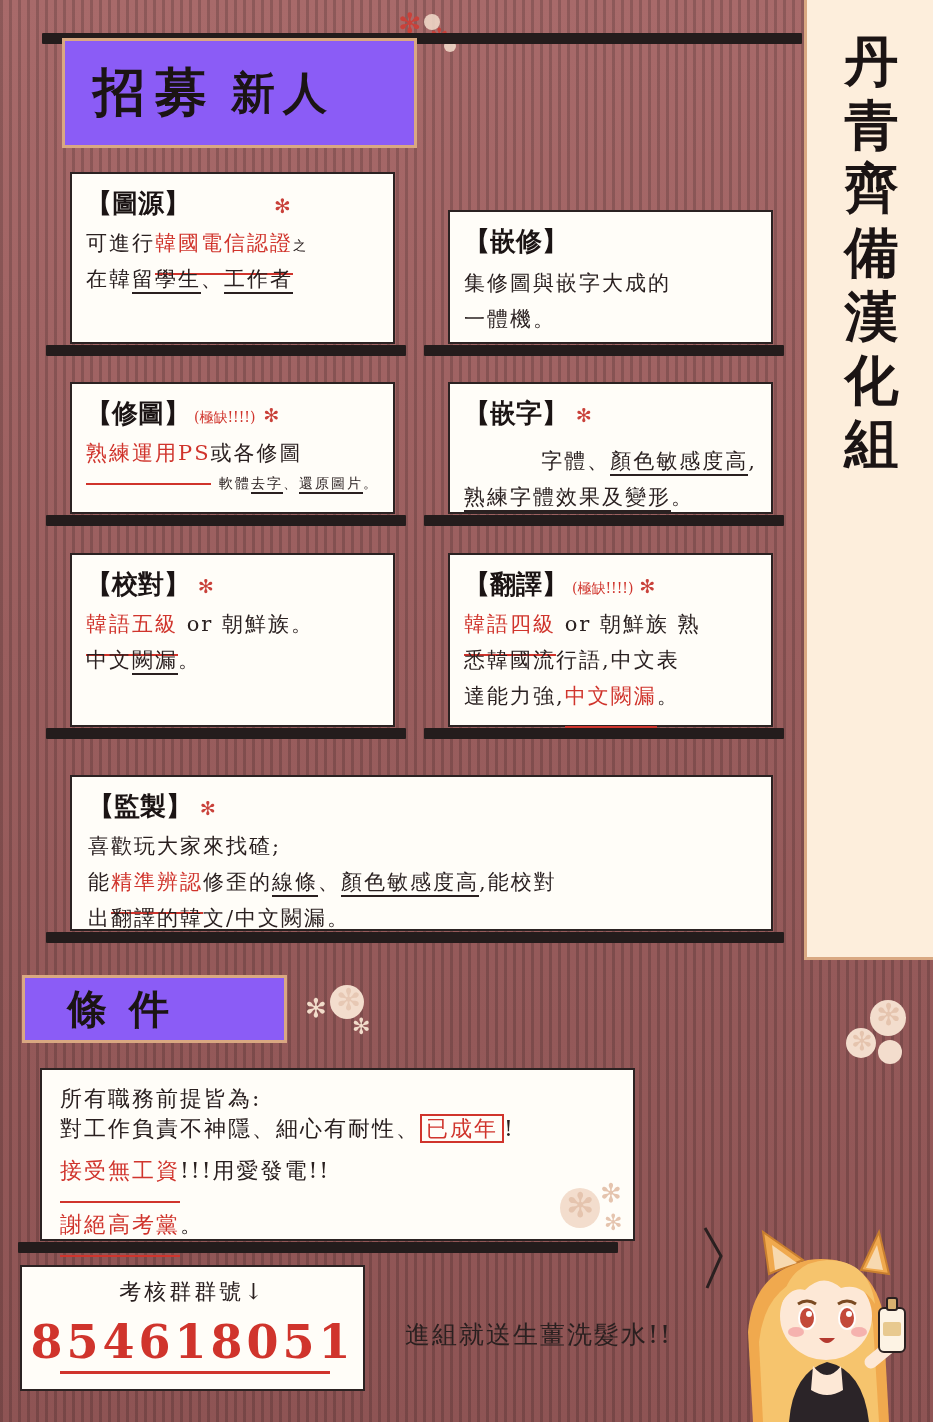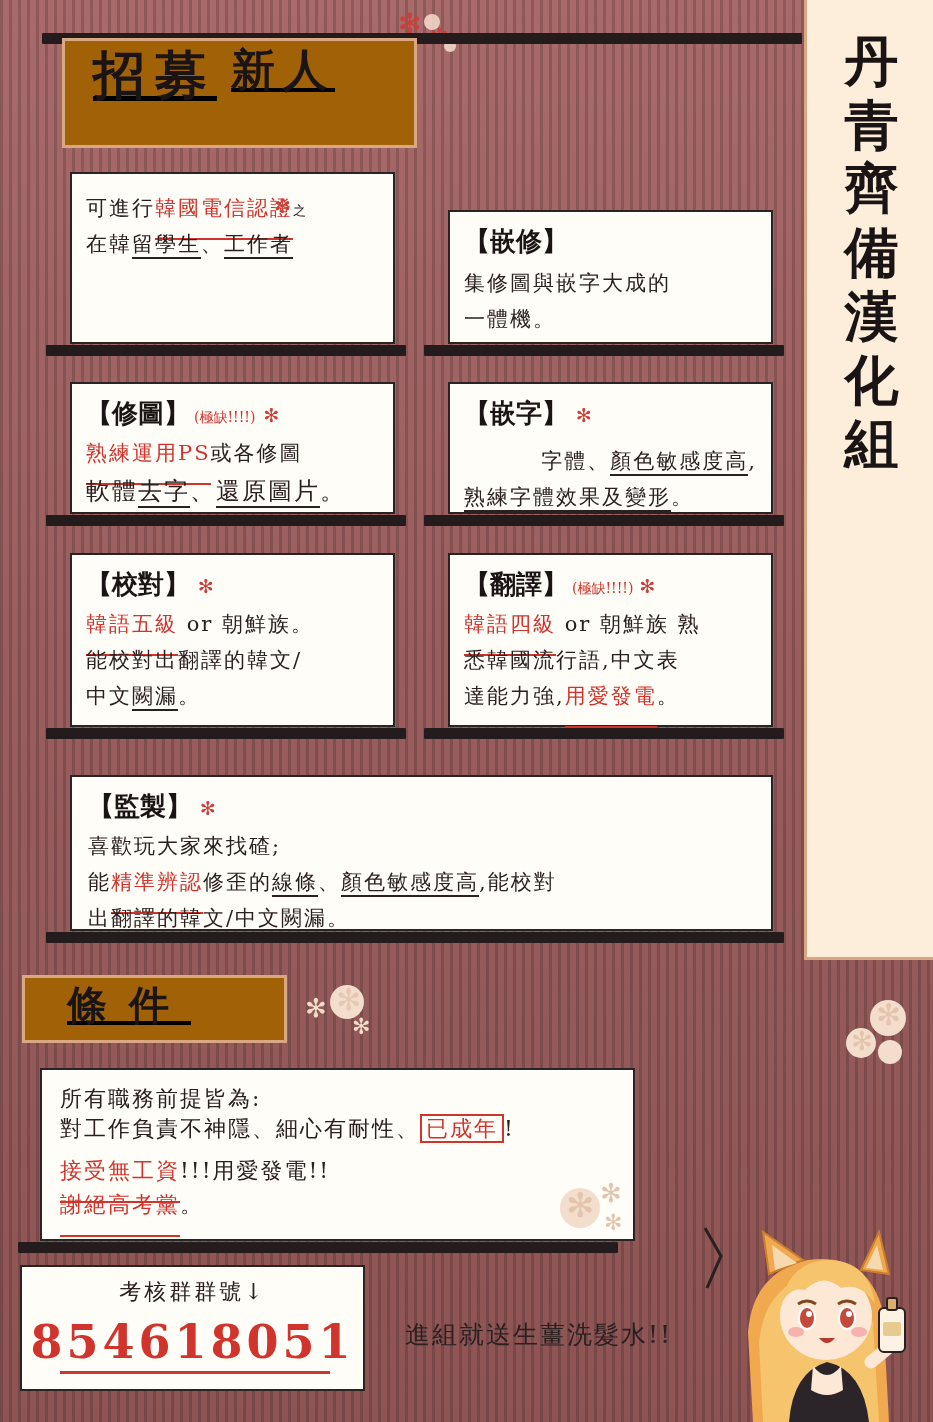--- a/index.html
+++ b/index.html
@@ -32,22 +32,22 @@
     font-family:"DejaVu Serif","Liberation Serif",serif;
     color:#2a2020;letter-spacing:2px;white-space:nowrap;
   }
   .red{color:#d0342c;}
   .u{border-bottom:2px solid #d0342c;padding-bottom:18px;}
   .ub{border-bottom:2px solid #2a2020;padding-bottom:1px;}
   .boxed{border:2px solid #d0342c;padding:0 4px;}
   .small{font-size:13px;}
   
   .banner{
-    position:absolute;background:#a16207;border:3px solid #d9a882;
-    box-sizing:border-box;display:flex;text-decoration:underline;
+    position:absolute;background:#8b5cf6;border:3px solid #d9a882;
+    box-sizing:border-box;display:flex;align-items:center;
   }
   .banner .big{
     font-family:"DejaVu Serif","Liberation Serif",serif;
     font-weight:bold;font-size:52px;color:#1b1414;letter-spacing:10px;
   }
   .banner .big2{
     font-family:"DejaVu Serif","Liberation Serif",serif;
     font-weight:bold;font-size:44px;color:#1b1414;letter-spacing:8px;
   }
   
@@ -112,20 +112,21 @@
 </div>
 
 <div class="shadowbar" style="left:42px;top:33px;width:760px;height:11px;"></div>
 <div class="banner" style="left:62px;top:38px;width:355px;height:110px;padding-left:28px;">
   <span class="big">招募</span>
   <span class="big2" style="margin-left:14px;">新人</span>
 </div>
 
 <div class="shadowbar" style="left:46px;top:345px;width:360px;height:11px;"></div>
 <div class="card" style="left:70px;top:172px;width:325px;height:172px;padding:12px 14px;">
+  <div class="ttl" style="font-size:26px;">【圖源】</div>
   <span class="star sp-red" style="left:202px;top:22px;font-size:20px;">✻</span>
   <div class="line" style="font-size:21px;margin-top:8px;">
     可進行<span class="red u">韓國電信認證</span><span class="small">之</span>
   </div>
   <div class="line" style="font-size:21px;margin-top:8px;">在韓<span class="ub">留學生</span>、<span class="ub">工作者</span></div>
 </div>
 
 <div class="shadowbar" style="left:424px;top:345px;width:360px;height:11px;"></div>
 <div class="card" style="left:448px;top:210px;width:325px;height:134px;padding:12px 14px;">
   <div class="ttl" style="font-size:26px;">【嵌修】</div>
@@ -135,54 +136,53 @@
 </div>
 
 <div class="shadowbar" style="left:46px;top:515px;width:360px;height:11px;"></div>
 <div class="card" style="left:70px;top:382px;width:325px;height:132px;padding:12px 14px;">
   <div style="display:flex;align-items:baseline;">
     <span class="ttl" style="font-size:26px;">【修圖】</span>
     <span class="red" style="font-size:14px;margin-left:4px;font-family:'DejaVu Serif',serif;">(極缺!!!!)</span>
     <span class="star sp-red" style="position:relative;font-size:19px;margin-left:8px;">✻</span>
   </div>
   <div class="line" style="font-size:21px;margin-top:8px;"><span class="red u">熟練運用PS</span>或各修圖</div>
-  <div class="line" style="font-size:24px;margin-top:8px;">軟體<span class="ub">去字</span>、<span class="ub">還原圖片</span>。</div>
+  <div class="line" style="font-size:14px;margin-top:8px;text-align:right;">軟體<span class="ub">去字</span>、<span class="ub">還原圖片</span>。</div>
 </div>
 
 <div class="shadowbar" style="left:424px;top:515px;width:360px;height:11px;"></div>
 <div class="card" style="left:448px;top:382px;width:325px;height:132px;padding:12px 14px;">
   <div style="display:flex;align-items:baseline;">
     <span class="ttl" style="font-size:26px;">【嵌字】</span>
     <span class="star sp-red" style="position:relative;font-size:19px;margin-left:8px;">✻</span>
   </div>
   <div class="line" style="font-size:21px;margin-top:16px;text-align:right;">字體、<span class="ub">顏色敏感度高</span>,</div>
   <div class="line" style="font-size:21px;margin-top:8px;"><span class="ub">熟練字體效果及變形</span>。</div>
 </div>
 
 <div class="shadowbar" style="left:46px;top:728px;width:360px;height:11px;"></div>
 <div class="card" style="left:70px;top:553px;width:325px;height:174px;padding:12px 14px;">
   <div style="display:flex;align-items:baseline;">
     <span class="ttl" style="font-size:26px;">【校對】</span>
     <span class="star sp-red" style="position:relative;font-size:19px;margin-left:8px;">✻</span>
   </div>
   <div class="line" style="font-size:21px;margin-top:8px;"><span class="red u">韓語五級</span> or 朝鮮族。</div>
-  <div class="line" style="font-size:21px;margin-top:8px;">能校對出翻譯的韓文/</div>
   <div class="line" style="font-size:21px;margin-top:8px;">中文<span class="ub">闕漏</span>。</div>
 </div>
 
 <div class="shadowbar" style="left:424px;top:728px;width:360px;height:11px;"></div>
 <div class="card" style="left:448px;top:553px;width:325px;height:174px;padding:12px 14px;">
   <div style="display:flex;align-items:baseline;">
     <span class="ttl" style="font-size:26px;">【翻譯】</span>
     <span class="red" style="font-size:14px;margin-left:4px;font-family:'DejaVu Serif',serif;">(極缺!!!!)</span>
     <span class="star sp-red" style="position:relative;font-size:19px;margin-left:6px;">✻</span>
   </div>
   <div class="line" style="font-size:21px;margin-top:8px;"><span class="red u">韓語四級</span> or 朝鮮族 熟</div>
   <div class="line" style="font-size:21px;margin-top:8px;">悉韓國流行語,中文表</div>
-  <div class="line" style="font-size:21px;margin-top:8px;">達能力強,<span class="red u">用愛發電</span>。</div>
+  <div class="line" style="font-size:21px;margin-top:8px;">達能力強,<span class="red u">中文闕漏</span>。</div>
 </div>
 
 <div class="shadowbar" style="left:46px;top:932px;width:738px;height:11px;"></div>
 <div class="card" style="left:70px;top:775px;width:703px;height:156px;padding:12px 16px;">
   <div style="display:flex;align-items:baseline;">
     <span class="ttl" style="font-size:26px;">【監製】</span>
     <span class="star sp-red" style="position:relative;font-size:19px;margin-left:8px;">✻</span>
   </div>
   <div class="line" style="font-size:21px;margin-top:8px;">喜歡玩大家來找碴;</div>
   <div class="line" style="font-size:21px;margin-top:8px;">能<span class="red u">精準辨認</span>修歪的<span class="ub">線條</span>、<span class="ub">顏色敏感度高</span>,能校對</div>
@@ -195,21 +195,21 @@
 <div class="star" style="left:305px;top:995px;font-size:26px;color:#f2ddcb;">✻</div>
 <div class="dot" style="left:330px;top:985px;width:34px;height:34px;"></div>
 <div class="star" style="left:336px;top:985px;font-size:30px;color:#e7c8b4;">✻</div>
 <div class="star" style="left:352px;top:1016px;font-size:22px;color:#f2ddcb;">✻</div>
 
 <div class="shadowbar" style="left:18px;top:1242px;width:600px;height:11px;"></div>
 <div class="card" style="left:40px;top:1068px;width:595px;height:173px;padding:14px 18px;">
   <div class="line" style="font-size:22px;">所有職務前提皆為:</div>
   <div class="line" style="font-size:22px;">對工作負責不神隱、細心有耐性、<span class="boxed red">已成年</span>!</div>
   <div class="line" style="font-size:22px;margin-top:12px;"><span class="red u">接受無工資</span>!!!用愛發電!!</div>
-  <div class="line" style="font-size:22px;margin-top:4px;"><span class="red u">謝絕高考黨</span>。</div>
+  <div class="line" style="font-size:22px;margin-top:24px;"><span class="red u">謝絕高考黨</span>。</div>
 </div>
 
 <div class="dot" style="left:870px;top:1000px;width:36px;height:36px;"></div>
 <div class="star" style="left:876px;top:1000px;font-size:30px;color:#e5c4ae;">✻</div>
 <div class="dot" style="left:846px;top:1028px;width:30px;height:30px;"></div>
 <div class="star" style="left:851px;top:1028px;font-size:26px;color:#e5c4ae;">✻</div>
 <div class="dot" style="left:878px;top:1040px;width:24px;height:24px;"></div>
 <div class="dot" style="left:560px;top:1188px;width:40px;height:40px;"></div>
 <div class="star" style="left:566px;top:1188px;font-size:34px;color:#e5c4ae;">✻</div>
 <div class="star" style="left:600px;top:1180px;font-size:26px;color:#e5c4ae;">✻</div>

